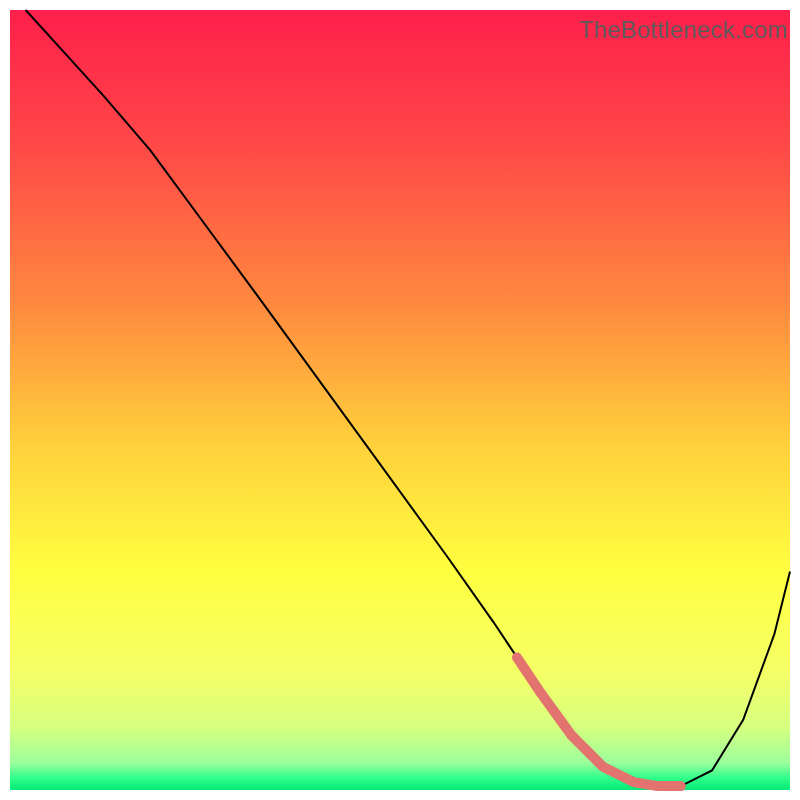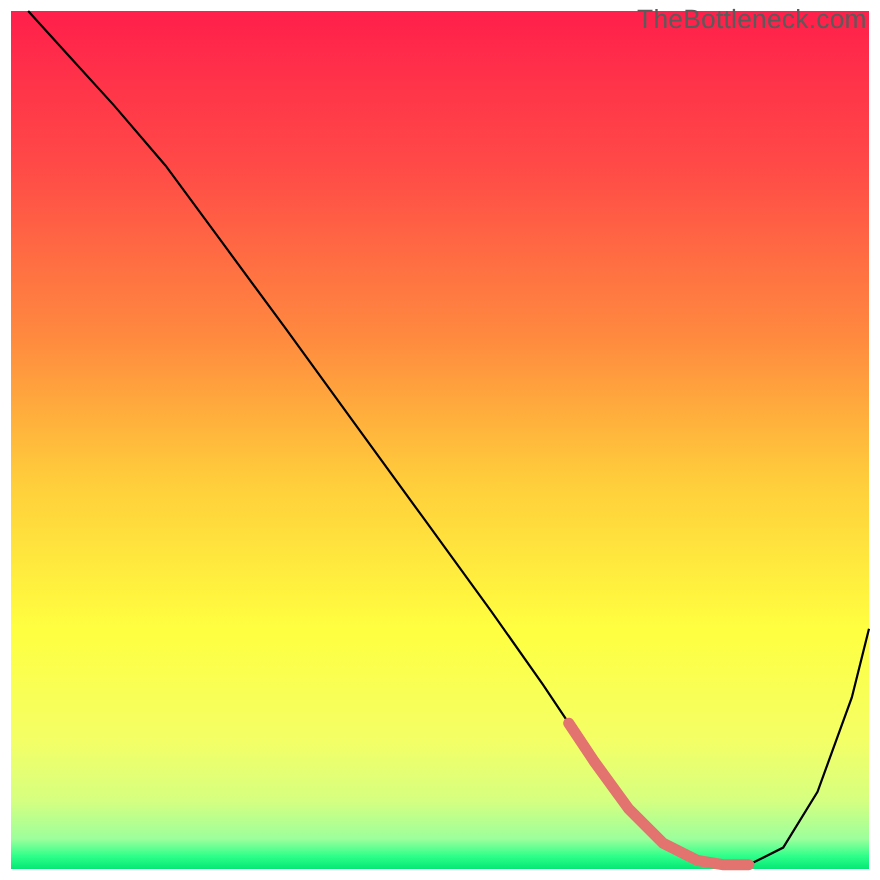--- a/index.html
+++ b/index.html
@@ -11,21 +11,21 @@
     background: #ffffff;
     font-family: Arial, Helvetica, sans-serif;
   }
   .canvas-wrap {
     position: relative;
     width: 800px;
     height: 800px;
   }
   .watermark {
     position: absolute;
-    top: 4px;
+    top: 16px;
     right: 12px;
     font-size: 24px;
     font-weight: 400;
     color: #5b5b5b;
     letter-spacing: 0.2px;
   }
   svg {
     display: block;
   }
 </style>

